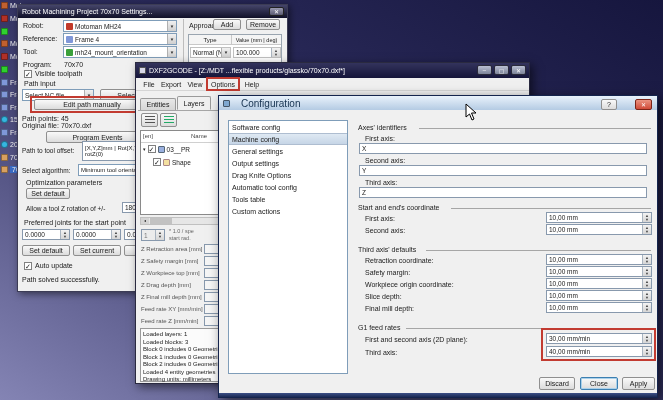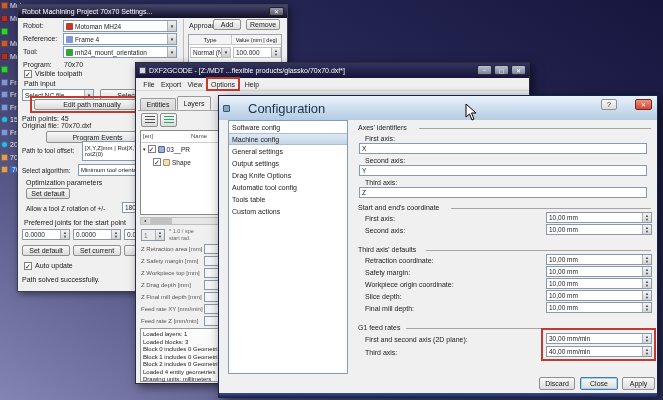--- a/index.html
+++ b/index.html
@@ -309,21 +309,21 @@
       <div class="logline">Loaded blocks: 3</div>
       <div class="logline">Block 0 includes 0 Geometrie</div>
       <div class="logline">Block 1 includes 0 Geometrie</div>
       <div class="logline">Block 2 includes 0 Geometrie</div>
       <div class="logline">Loaded 4 entity geometries</div>
       <div class="logline">Drawing units: millimeters</div>
     </div>
   </div>
 
   <div class="win" id="win3" style="left:218px;top:95px;width:440px;height:303px;border:1px solid #14244d;box-shadow:4px 4px 12px rgba(0,0,0,.6)">
-    <div class="tb" style="height:24px;background:linear-gradient(var(--dialog-titlebar-1),var(--dialog-titlebar-2));color:#16324f;font-size:13px;padding-left:4px;gap:18px">
+    <div class="tb" style="height:14px;background:linear-gradient(var(--dialog-titlebar-1),var(--dialog-titlebar-2));color:#16324f;font-size:10px;padding-left:4px;gap:11px">
       <span class="dic" style="background:#7fa8d0;border:1px solid #456"></span>
       <span>Configuration</span>
     </div>
     <div class="btn" style="right:40px;top:3px;width:16px;height:11px;font-size:7px">?</div>
     <div class="btn" style="right:5px;top:3px;width:17px;height:11px;background:linear-gradient(#ea9280,var(--close-red));color:#fff;font-size:6px;border-color:#7a2418">✕</div>
 
     <div style="position:absolute;left:9px;top:24px;width:120px;height:254px;background:#fff;border:1px solid #7f9db9">
       <div class="nav">Software config</div>
       <div class="nav navsel">Machine config</div>
       <div class="nav">General settings</div>

